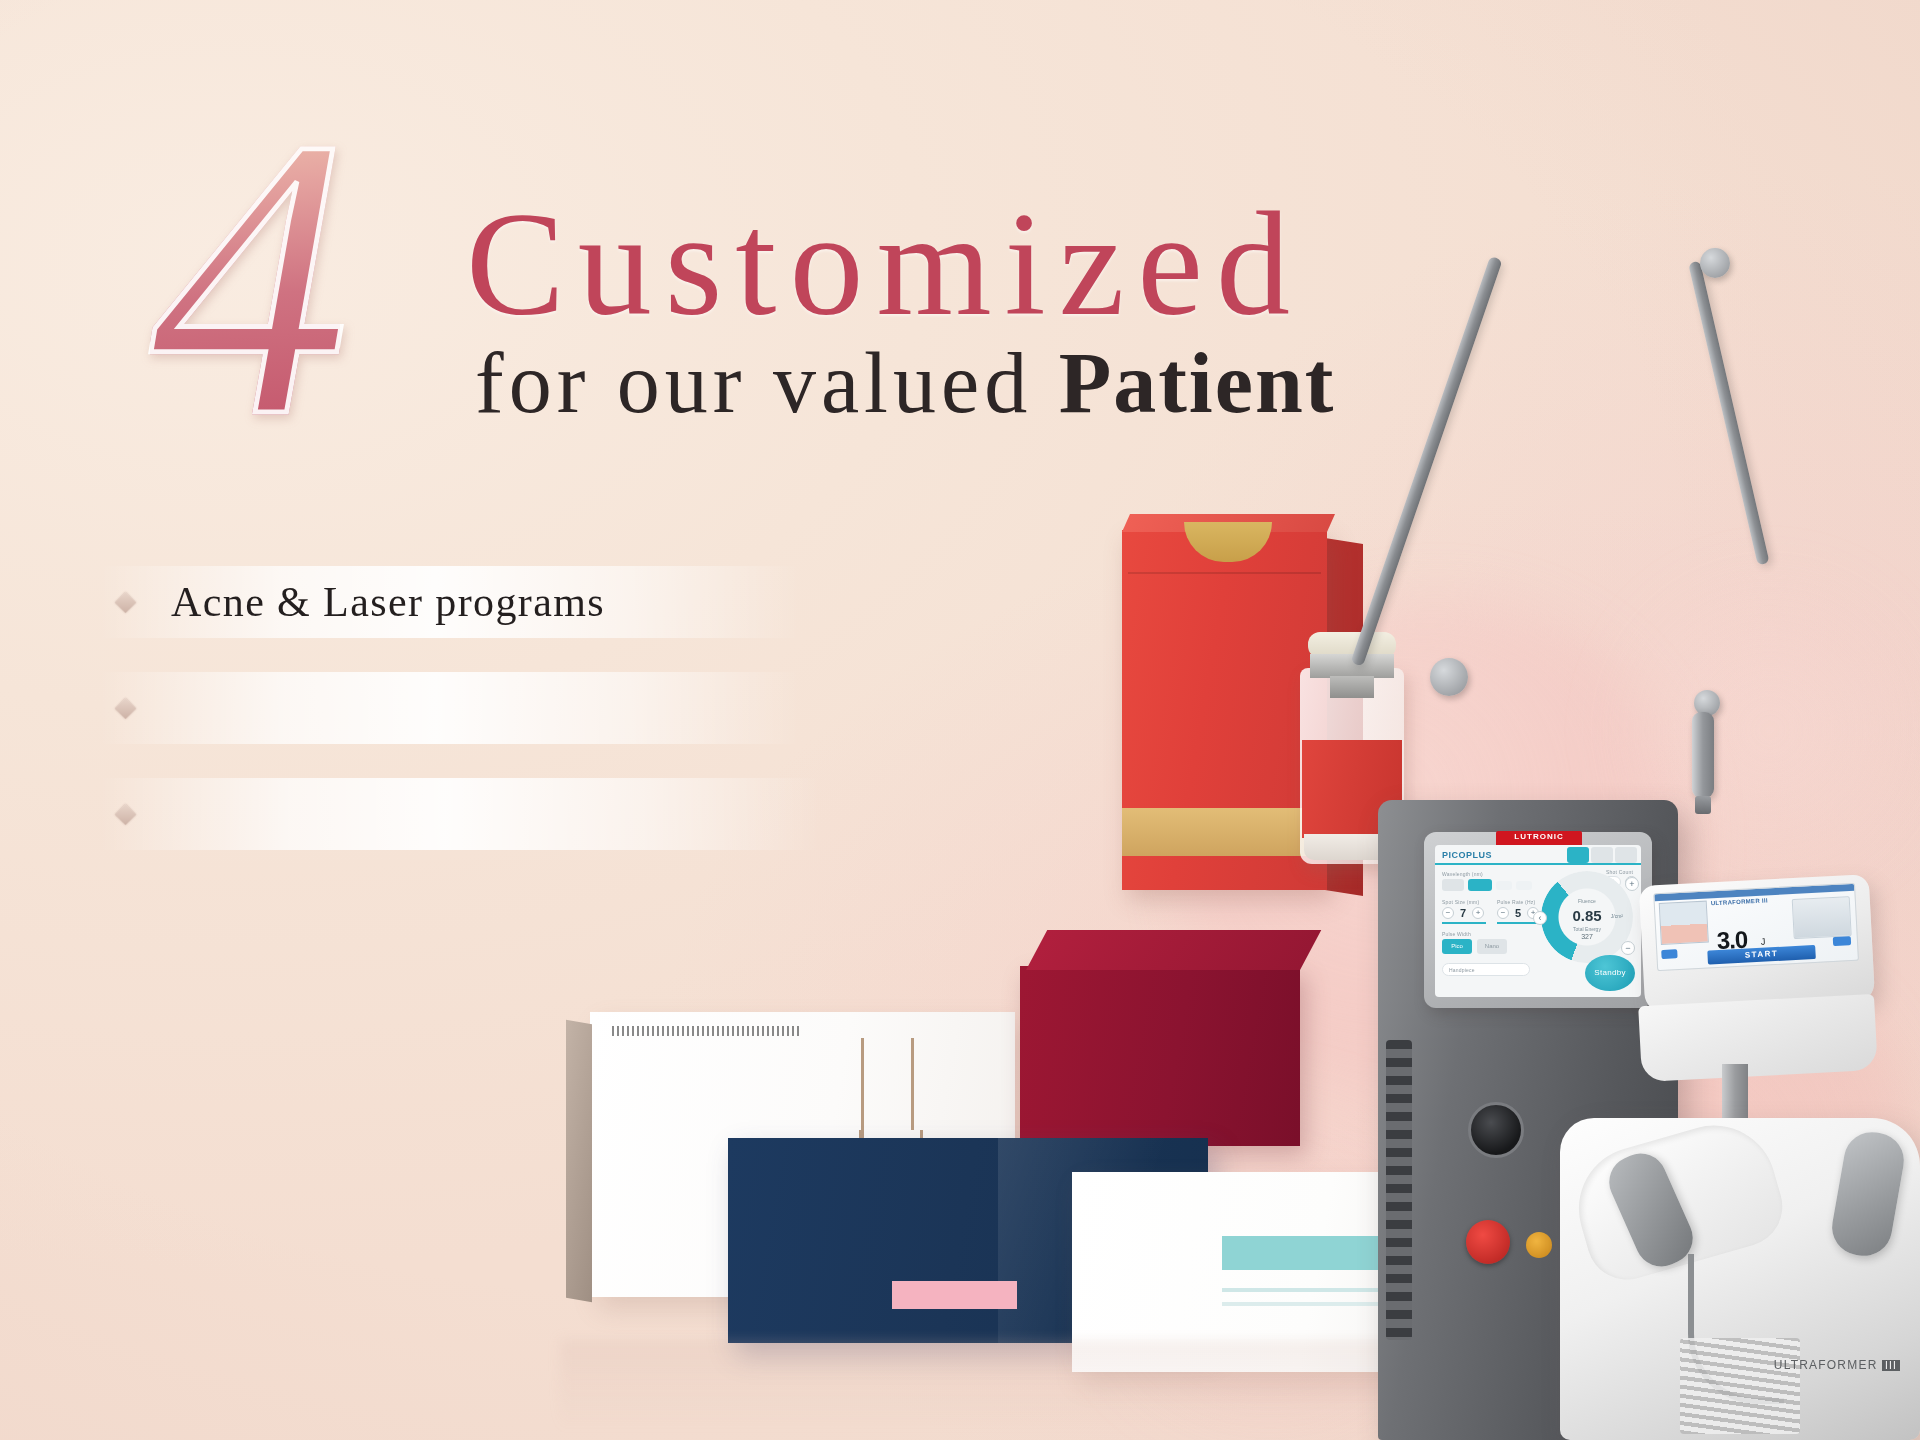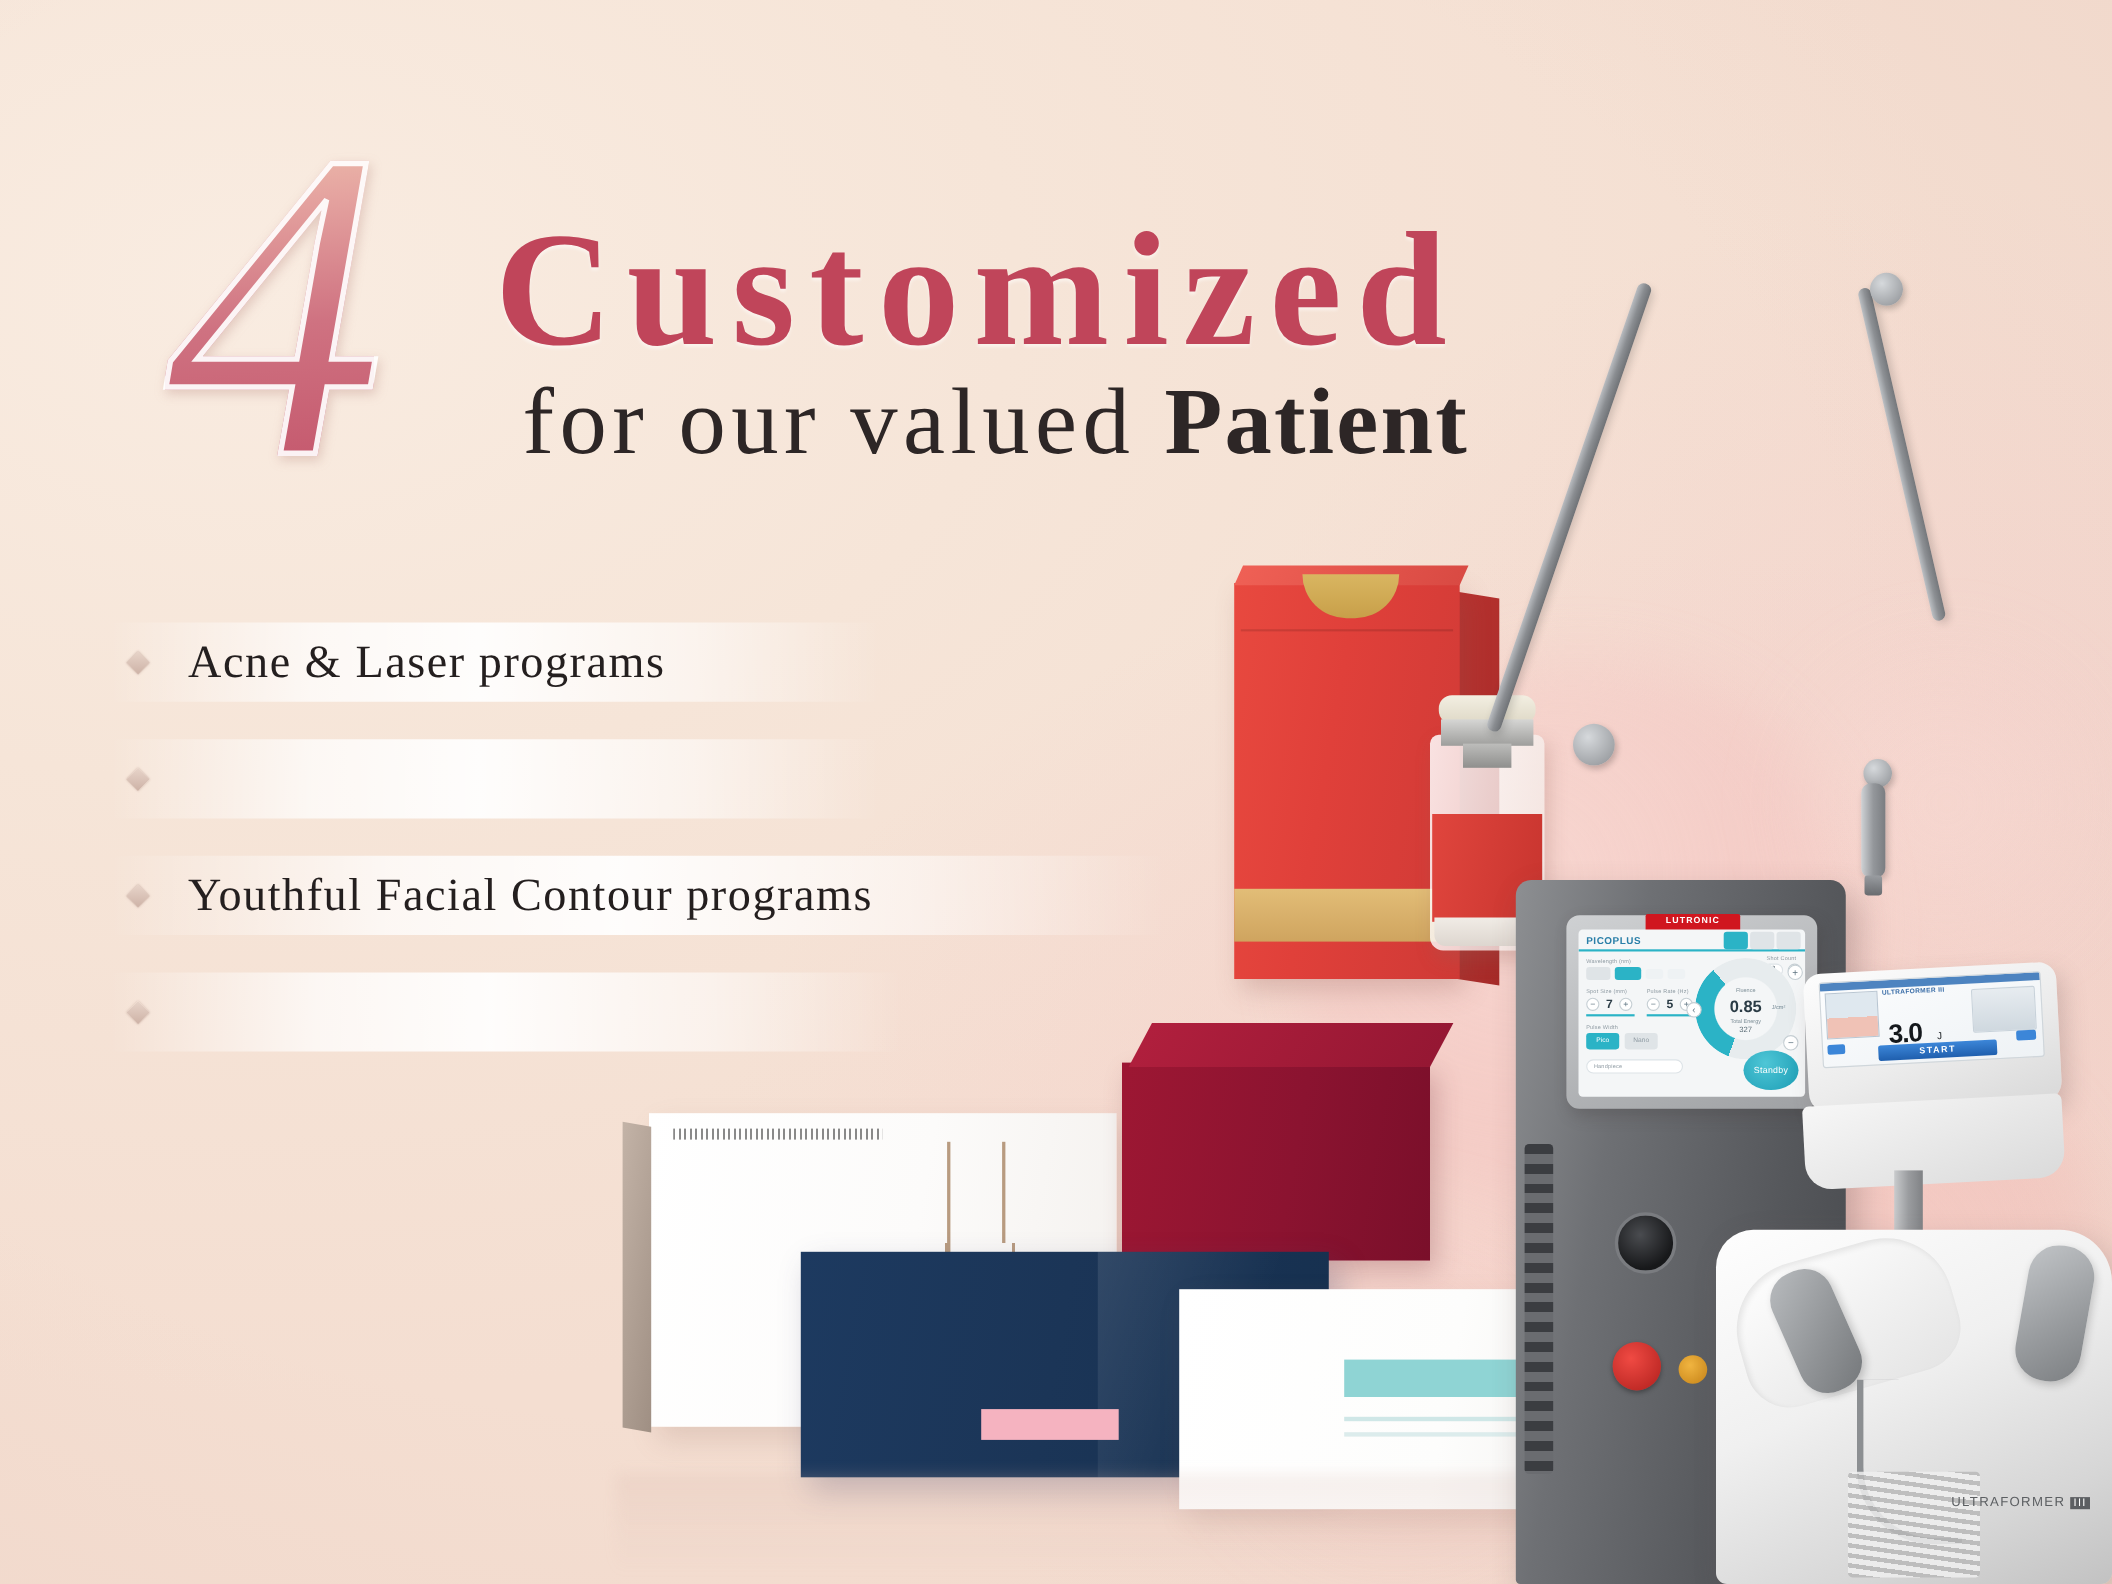--- a/index.html
+++ b/index.html
@@ -54,24 +54,24 @@
     font-family:"Liberation Serif", serif;
     font-size:400px; line-height:.84; font-style:italic; font-weight:400;
     background:linear-gradient(176deg,#f0c6b0 0%,#e5a4a0 22%,#cf7281 55%,#c3546a 100%);
     -webkit-background-clip:text; background-clip:text; color:transparent;
     -webkit-text-stroke:5px rgba(255,255,255,.92);
     paint-order:stroke fill;
     filter:drop-shadow(2px 4px 5px rgba(168,112,105,.28));
     letter-spacing:-10px;
   }
   .word-customized {
-    position:absolute; left:320px; top:80px;
+    position:absolute; left:336px; top:80px;
     font-family:"Liberation Serif", serif;
     font-size:148px; line-height:1; color:#c0455a;
-    letter-spacing:13px; font-weight:700;
+    letter-spacing:13px; font-weight:400;
     text-shadow:0 2px 3px rgba(255,255,255,.5);
   }
   .line-sub {
     position:absolute; left:345px; top:230px;
     font-family:"Liberation Serif", serif;
     font-size:86px; line-height:1; color:#2d2626;
     letter-spacing:5px; font-weight:400;
   }
   .line-sub .pat { font-weight:700; letter-spacing:2px; }
 
@@ -405,25 +405,20 @@
   <div class="bullets">
     <div class="bullet-row b1">
       <div class="band"></div>
       <div class="diamond"></div>
       <div class="bullet-text">Acne &amp; Laser programs</div>
     </div>
     <div class="bullet-row b2">
       <div class="band"></div>
       <div class="diamond"></div>
     </div>
-    <div class="bullet-row b3">
-      <div class="band"></div>
-      <div class="diamond"></div>
-      <div class="bullet-text">Youthful Facial Contour programs</div>
-    </div>
     <div class="bullet-row b4">
       <div class="band"></div>
       <div class="diamond"></div>
     </div>
   </div>
 
   <div class="art">
 
     <div class="redbox-side"></div>
     <div class="redbox">

